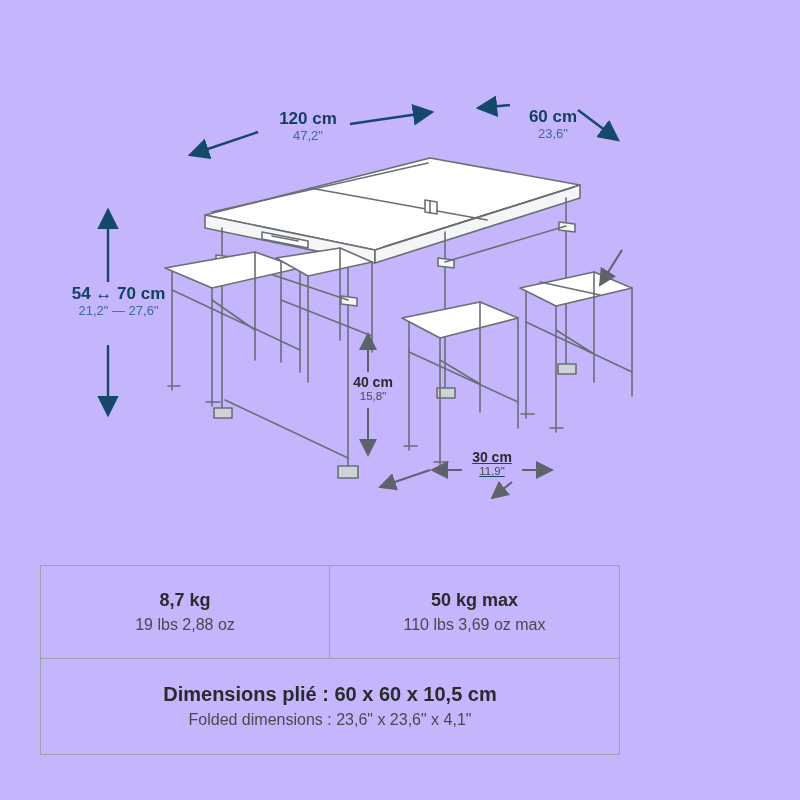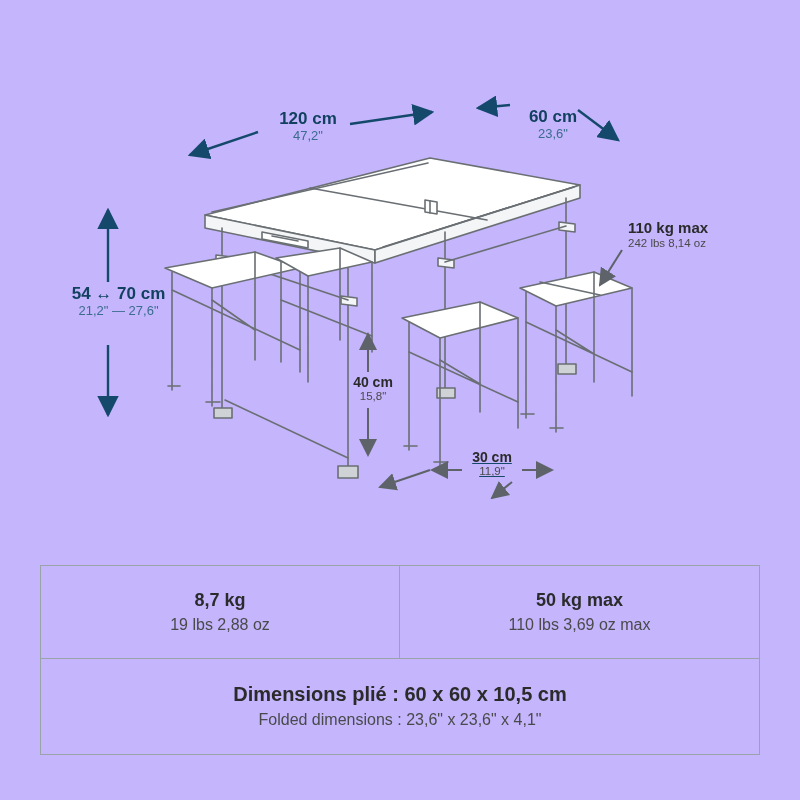--- a/index.html
+++ b/index.html
@@ -39,21 +39,21 @@
     color: #3b6c8c;
   }
   .dim-main-sm { font-size: 14px; font-weight: bold; color:#12405f; }
   .dim-sub-sm { font-size: 11.5px; font-weight: normal; color:#3b6c8c; }
 
   
   .spec-table {
     position: absolute;
     left: 40px;
     top: 565px;
-    width: 720px;
+    width: 580px;
     height: 190px;
     border: 1.5px solid #9aa3a8;
     display: flex;
     flex-direction: column;
   }
   .spec-row {
     display: flex;
     width: 100%;
   }
   .spec-row.top { height: 92px; }
@@ -206,24 +206,20 @@
   <div class="dim-label" style="left:338px; top:375px; width:70px; color:#2b2b2b;">
     <div class="dim-main-sm" style="color:#2b2b2b;">40 cm</div>
     <div class="dim-sub-sm" style="color:#4a4a4a;">15,8"</div>
   </div>
 
   <div class="dim-label" style="left:457px; top:450px; width:70px;text-decoration:underline;">
     <div class="dim-main-sm" style="color:#2b2b2b;">30 cm</div>
     <div class="dim-sub-sm" style="color:#4a4a4a;">11,9"</div>
   </div>
 
-  <div class="dim-label" style="left:628px; top:220px; width:160px; text-align:left;">
-    <div class="dim-main-sm" style="color:#2b2b2b; font-size:15px;">110 kg max</div>
-    <div class="dim-sub-sm" style="color:#4a4a4a;">242 lbs 8,14 oz</div>
-  </div>
 
   <div class="spec-table">
     <div class="spec-row top">
       <div class="spec-cell left">
         <div class="spec-primary">8,7 kg</div>
         <div class="spec-secondary">19 lbs 2,88 oz</div>
       </div>
       <div class="spec-cell">
         <div class="spec-primary">50 kg max</div>
         <div class="spec-secondary">110 lbs 3,69 oz max</div>

